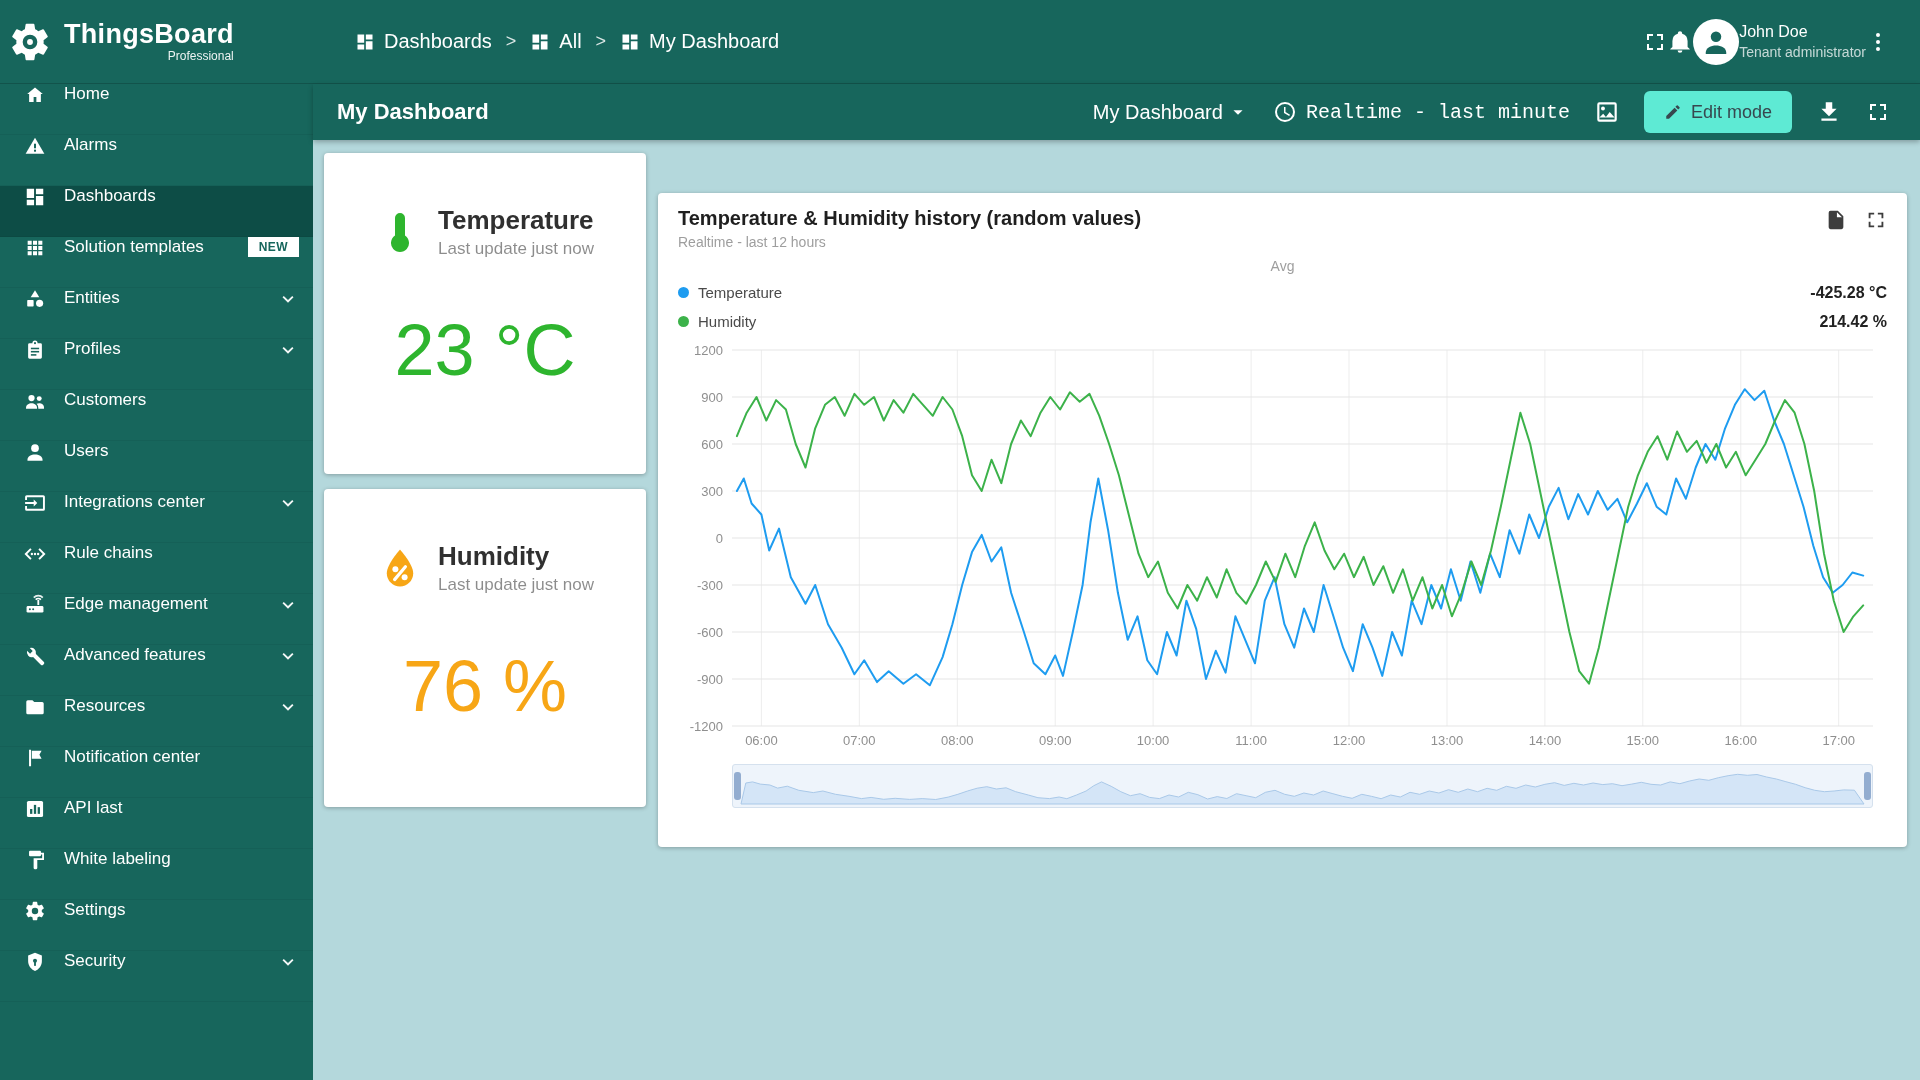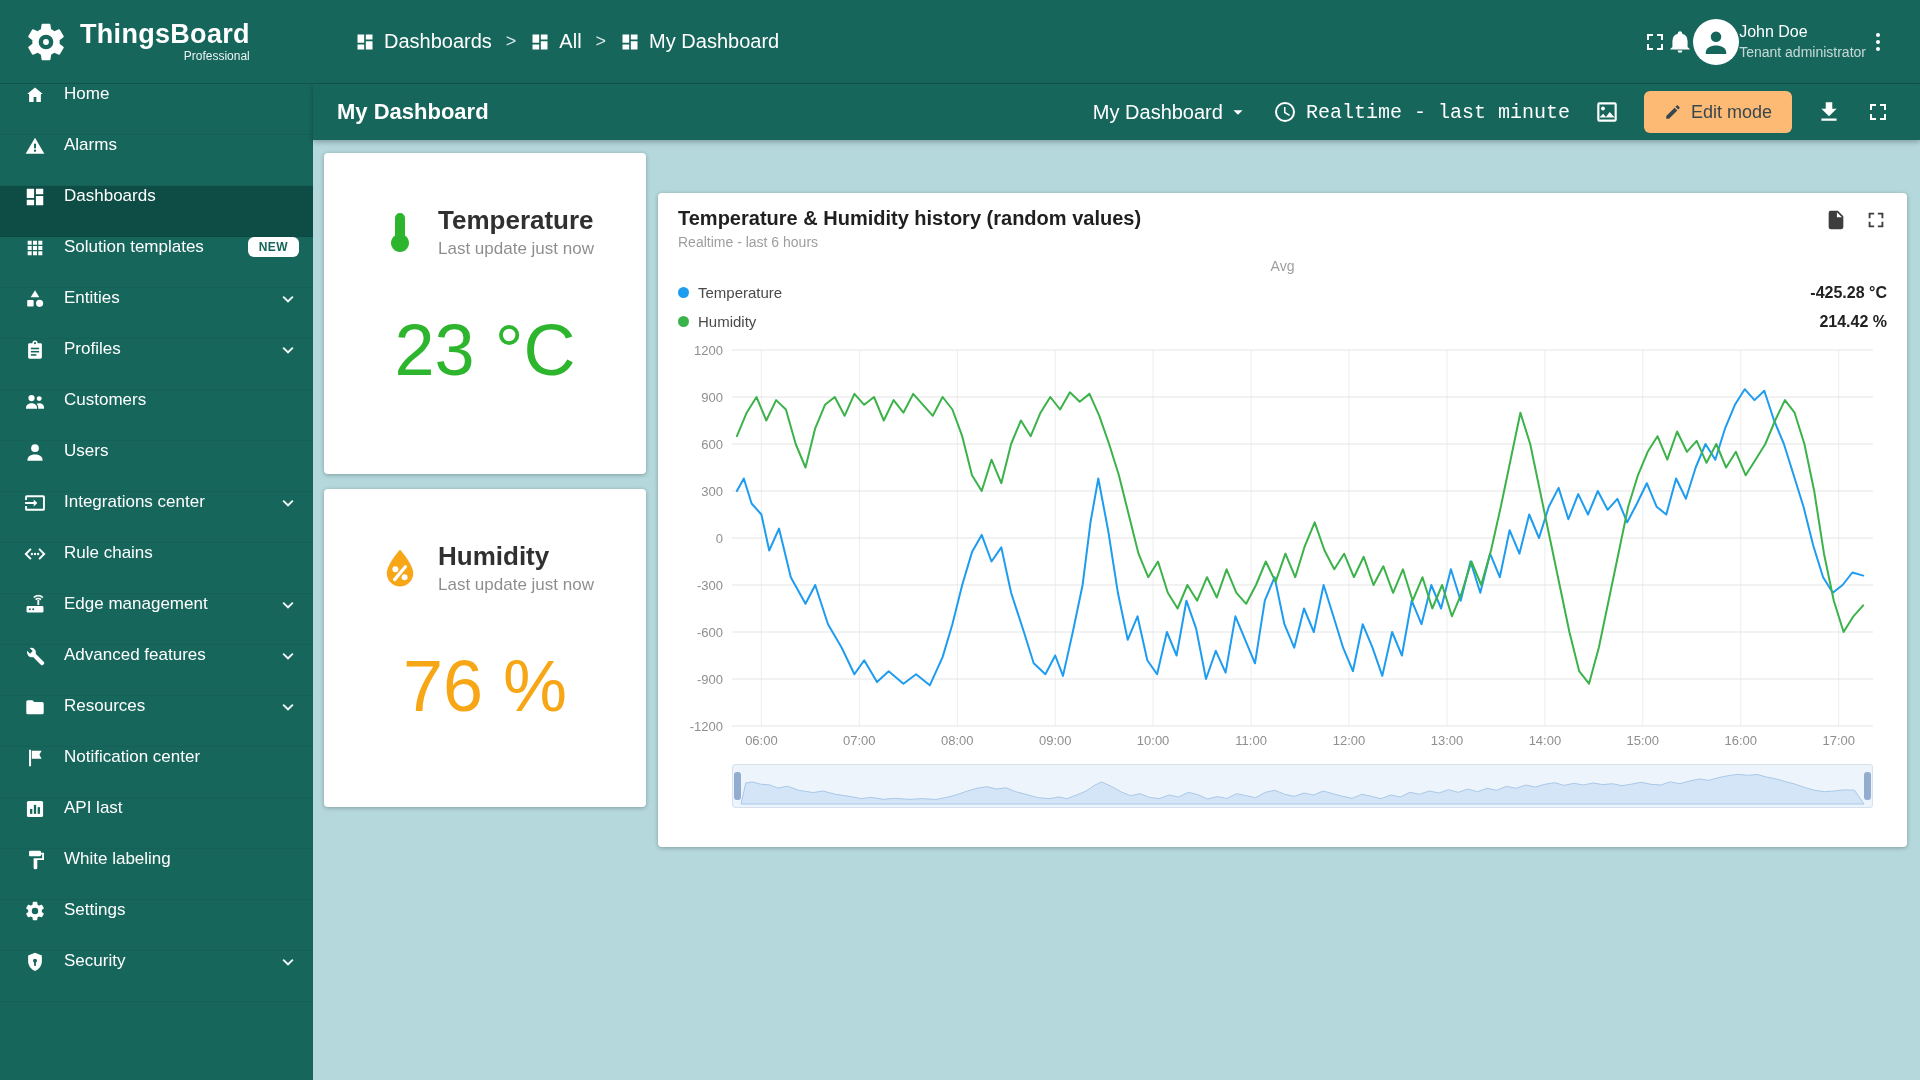--- a/index.html
+++ b/index.html
@@ -7,21 +7,21 @@
   body { font-family:"Liberation Sans","DejaVu Sans",sans-serif; background:var(--content-bg,#b4d8dc); }
   :root{ --teal:#17665c; --teal-sel:#0d4d46; --content-bg:#b4d8dc; --temp-accent:#2eb52e; --hum-accent:#f7a616; }
 
   .app { display:grid; width:1920px; height:1080px;
          grid-template-columns:313px 1fr; grid-template-rows:84px 1fr;
          grid-template-areas:"top top" "side main"; }
 
   
   .topbar { grid-area:top; background:var(--teal); color:#fff; display:flex; align-items:center;
             border-bottom:1px solid rgba(0,0,0,.18); }
-  .logo { width:313px; display:flex; align-items:center; gap:12px; padding-left:24px; cursor:pointer; }
+  .logo { width:313px; display:flex; align-items:center; gap:12px; padding-left:8px; cursor:pointer; }
   .logo-text { line-height:1.05; }
   .brand { font-size:27px; font-weight:600; letter-spacing:.3px; }
   .edition { font-size:12px; opacity:.92; text-align:right; margin-top:2px; }
   .breadcrumb { display:flex; align-items:center; gap:14px; margin-left:42px; font-size:20px; font-weight:500; }
   .crumb { display:flex; align-items:center; gap:9px; cursor:pointer; }
   .sep { opacity:.85; font-size:18px; }
   .top-actions { margin-left:auto; display:flex; align-items:center; padding-right:30px; }
   .icon-btn { background:none; border:none; color:#fff; display:flex; align-items:center; justify-content:center;
               cursor:pointer; padding:0; }
   .avatar { width:46px; height:46px; border-radius:50%; background:#fff; color:var(--teal);
@@ -30,31 +30,31 @@
   .user-name { font-size:16px; }
   .user-role { font-size:14px; color:rgba(255,255,255,.75); }
 
   
   .sidebar { grid-area:side; background:var(--teal); color:#fff; --icon-bg:var(--teal); overflow:hidden; }
   .side-item { height:51px; display:flex; align-items:flex-start; gap:18px; padding:0 14px 0 24px;
                font-size:17px; font-weight:500; cursor:pointer; border-bottom:1px solid rgba(0,0,0,.05); }
   .side-item.selected { background:var(--teal-sel); --icon-bg:var(--teal-sel); }
   .side-item .chev { margin-left:auto; opacity:.95; }
   .badge { margin-left:auto; background:#fff; color:var(--teal); font-size:12px; font-weight:700;
-           padding:3px 11px; border-radius:6px; letter-spacing:.4px; }
+           padding:3px 11px; border-radius:0; letter-spacing:.4px; }
 
   
   .main { grid-area:main; display:flex; flex-direction:column; background:var(--content-bg); }
   .toolbar { height:56px; background:var(--teal); color:#fff; display:flex; align-items:center;
              padding:0 30px 0 24px; box-shadow:0 2px 5px rgba(0,0,0,.28); position:relative; z-index:2; }
   .page-title { font-size:22px; font-weight:700; }
   .toolbar-actions { margin-left:auto; display:flex; align-items:center; gap:24px; }
   .dash-select { display:flex; align-items:center; gap:4px; font-size:20px; cursor:pointer; }
   .time-btn { display:flex; align-items:center; gap:9px; font-size:20px; cursor:pointer;font-family:Liberation Mono, monospace; }
-  .edit-btn { display:flex; align-items:center; gap:9px; background:#fdba74; color:#37474f; border:none;
+  .edit-btn { display:flex; align-items:center; gap:9px; background:#5eead4; color:#37474f; border:none;
               border-radius:6px; height:42px; padding:0 20px; font-size:18px; font-weight:500;
               font-family:inherit; cursor:pointer; }
 
   .content { flex:1; position:relative; }
   .card { position:absolute; background:#fff; border-radius:4px; box-shadow:0 1px 4px rgba(0,0,0,.28); }
   .temp-card { left:11px; top:13px;  width:322px; height:321px; }
   .hum-card  { left:11px; top:349px; width:322px; height:318px; }
   .chart-card{ left:345px; top:13px; width:1249px; height:654px; padding:14px 20px 12px 20px;margin-top:40px; }
 
   
@@ -412,21 +412,21 @@
             <div class="w-sub">Last update just now</div>
           </div>
         </div>
         <div class="w-value">76 %</div>
       </section>
 
       <section class="card chart-card">
         <div class="c-head">
           <div>
             <div class="c-title">Temperature &amp; Humidity history (random values)</div>
-            <div class="c-sub">Realtime - last 6 hours</div>
+            <div class="c-sub">Realtime - last 12 hours</div>
           </div>
           <div class="c-actions">
             <button class="icon-btn" style="color:#3d3d3d">
               <span>
                   <svg class="icon " width="22" height="22" viewBox="0 0 24 24" fill="currentColor">
                     <path fill-rule="evenodd" d="M6 2h8l6 6v12a2 2 0 01-2 2H6a2 2 0 01-2-2V4a2 2 0 012-2zm7 1.5V9h5.5z"></path>
                   </svg>
                 </span>
               </button>
             <button class="icon-btn" style="color:#3d3d3d">

